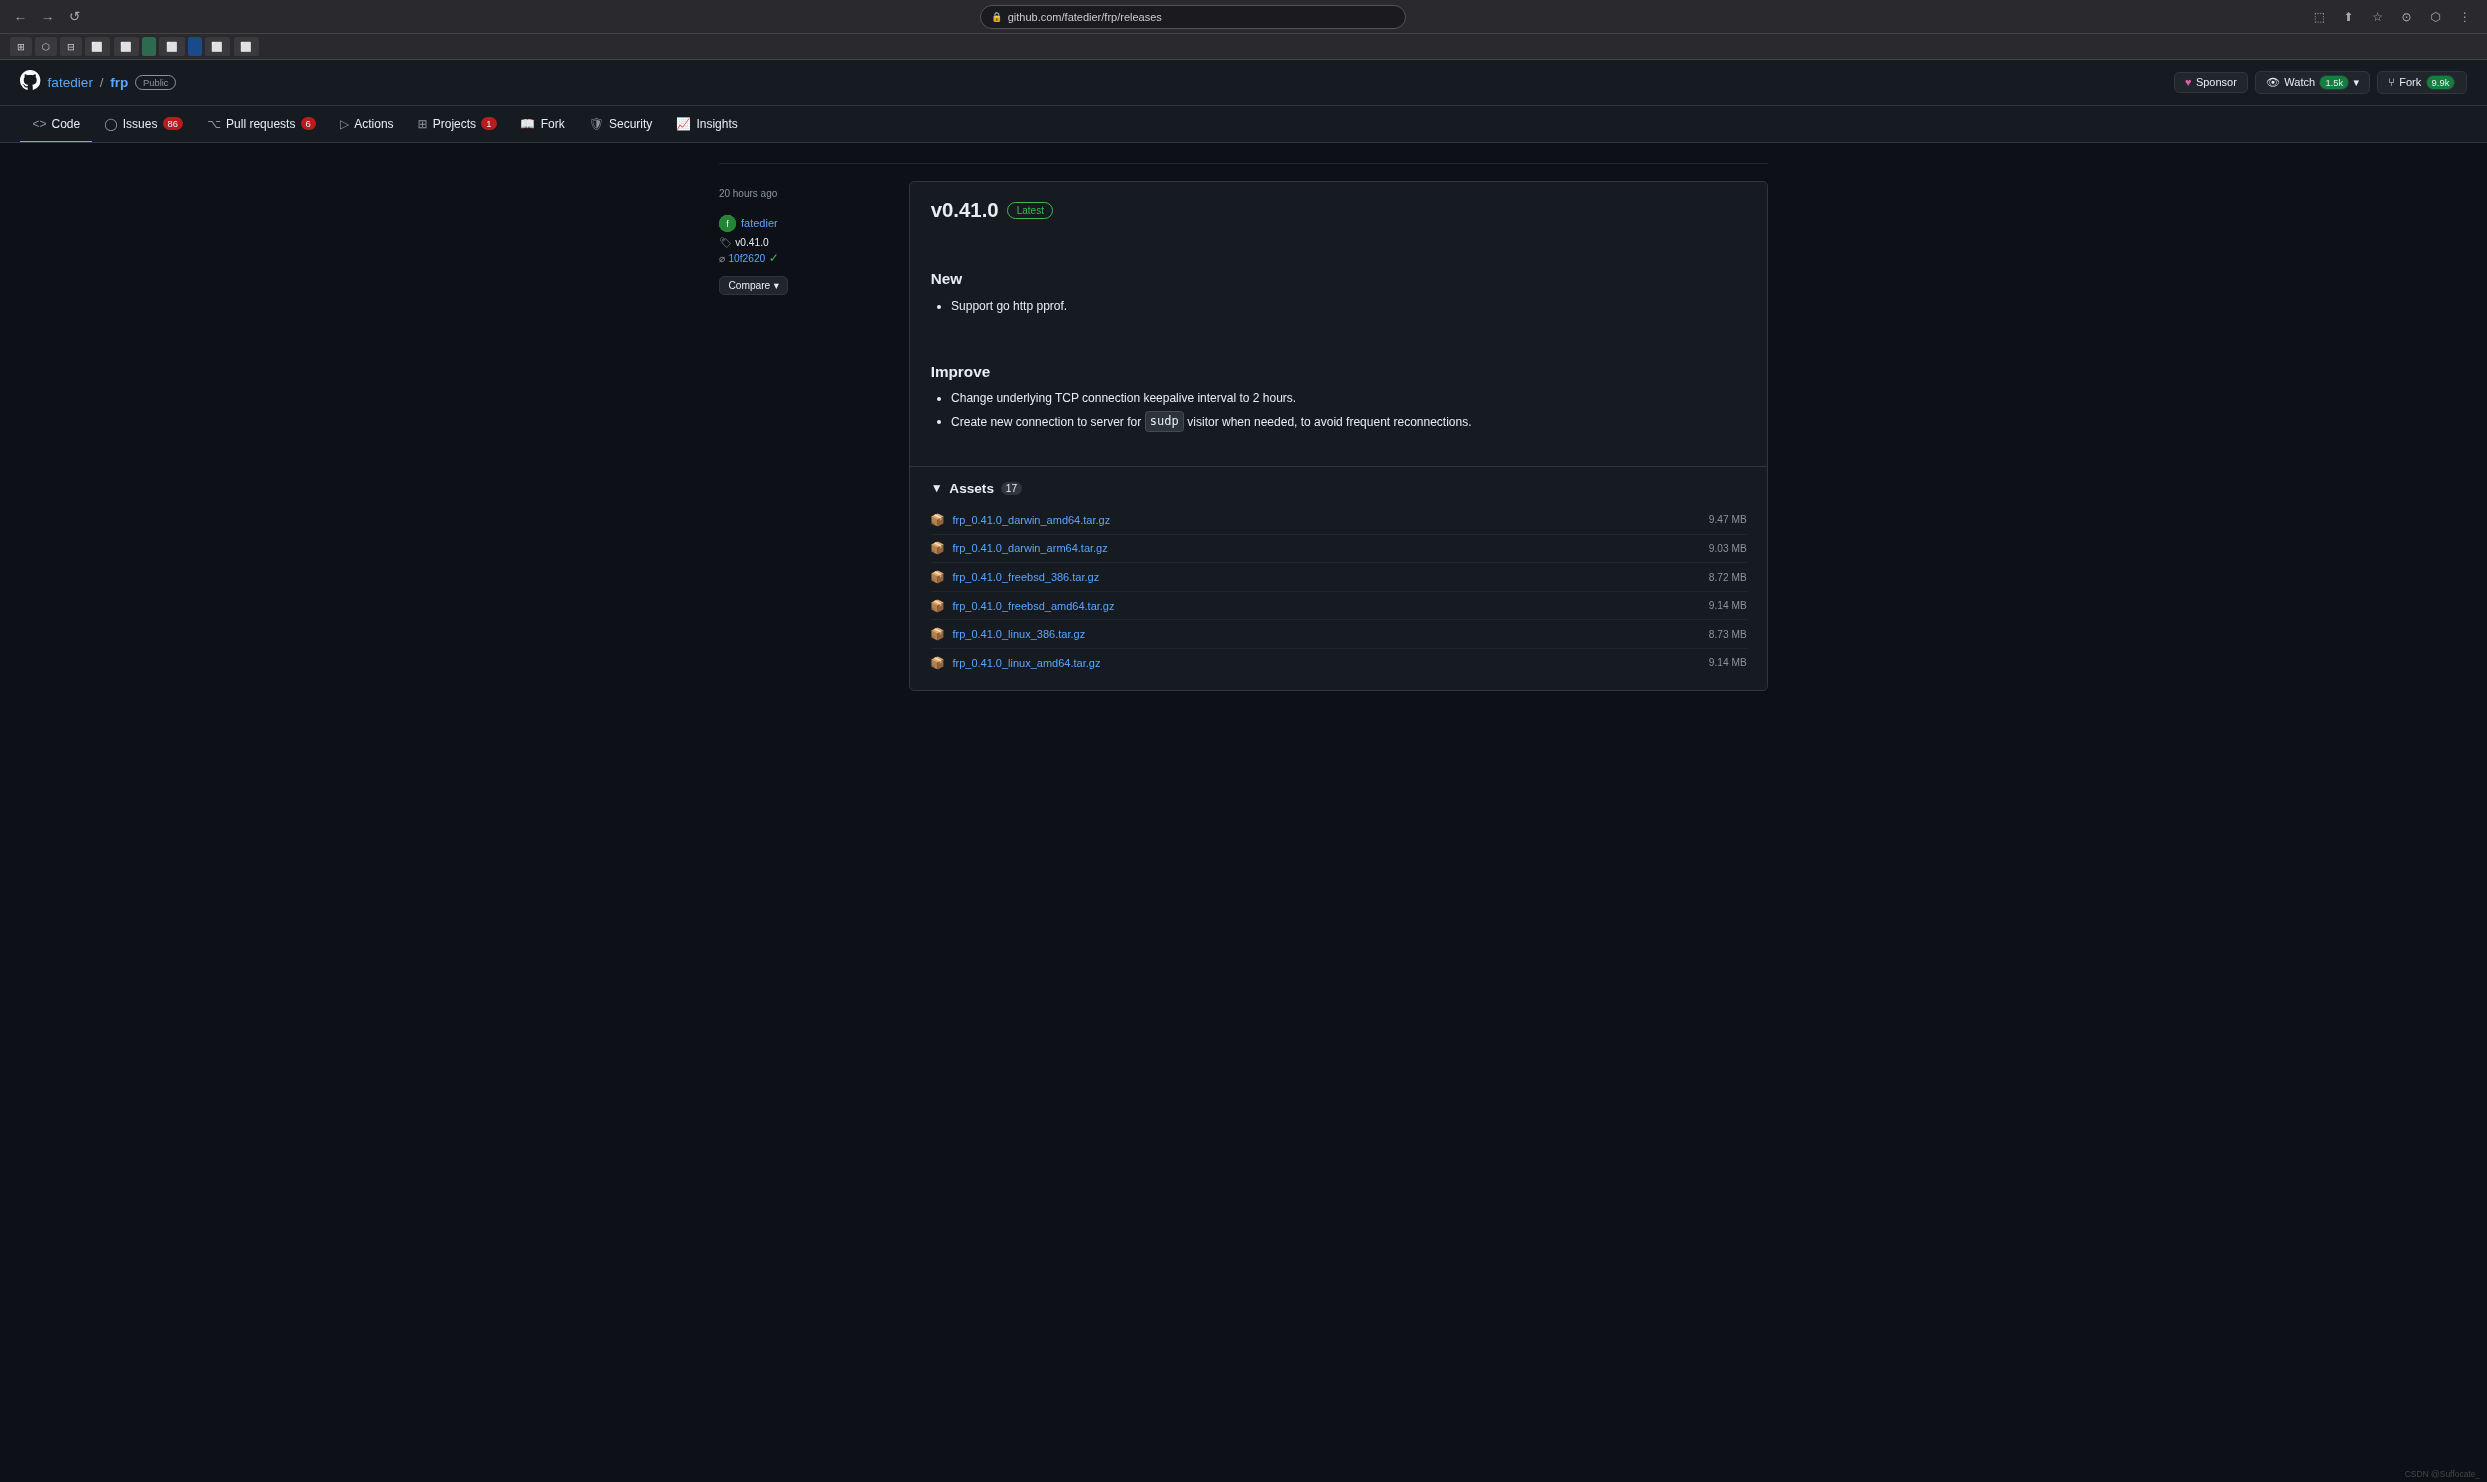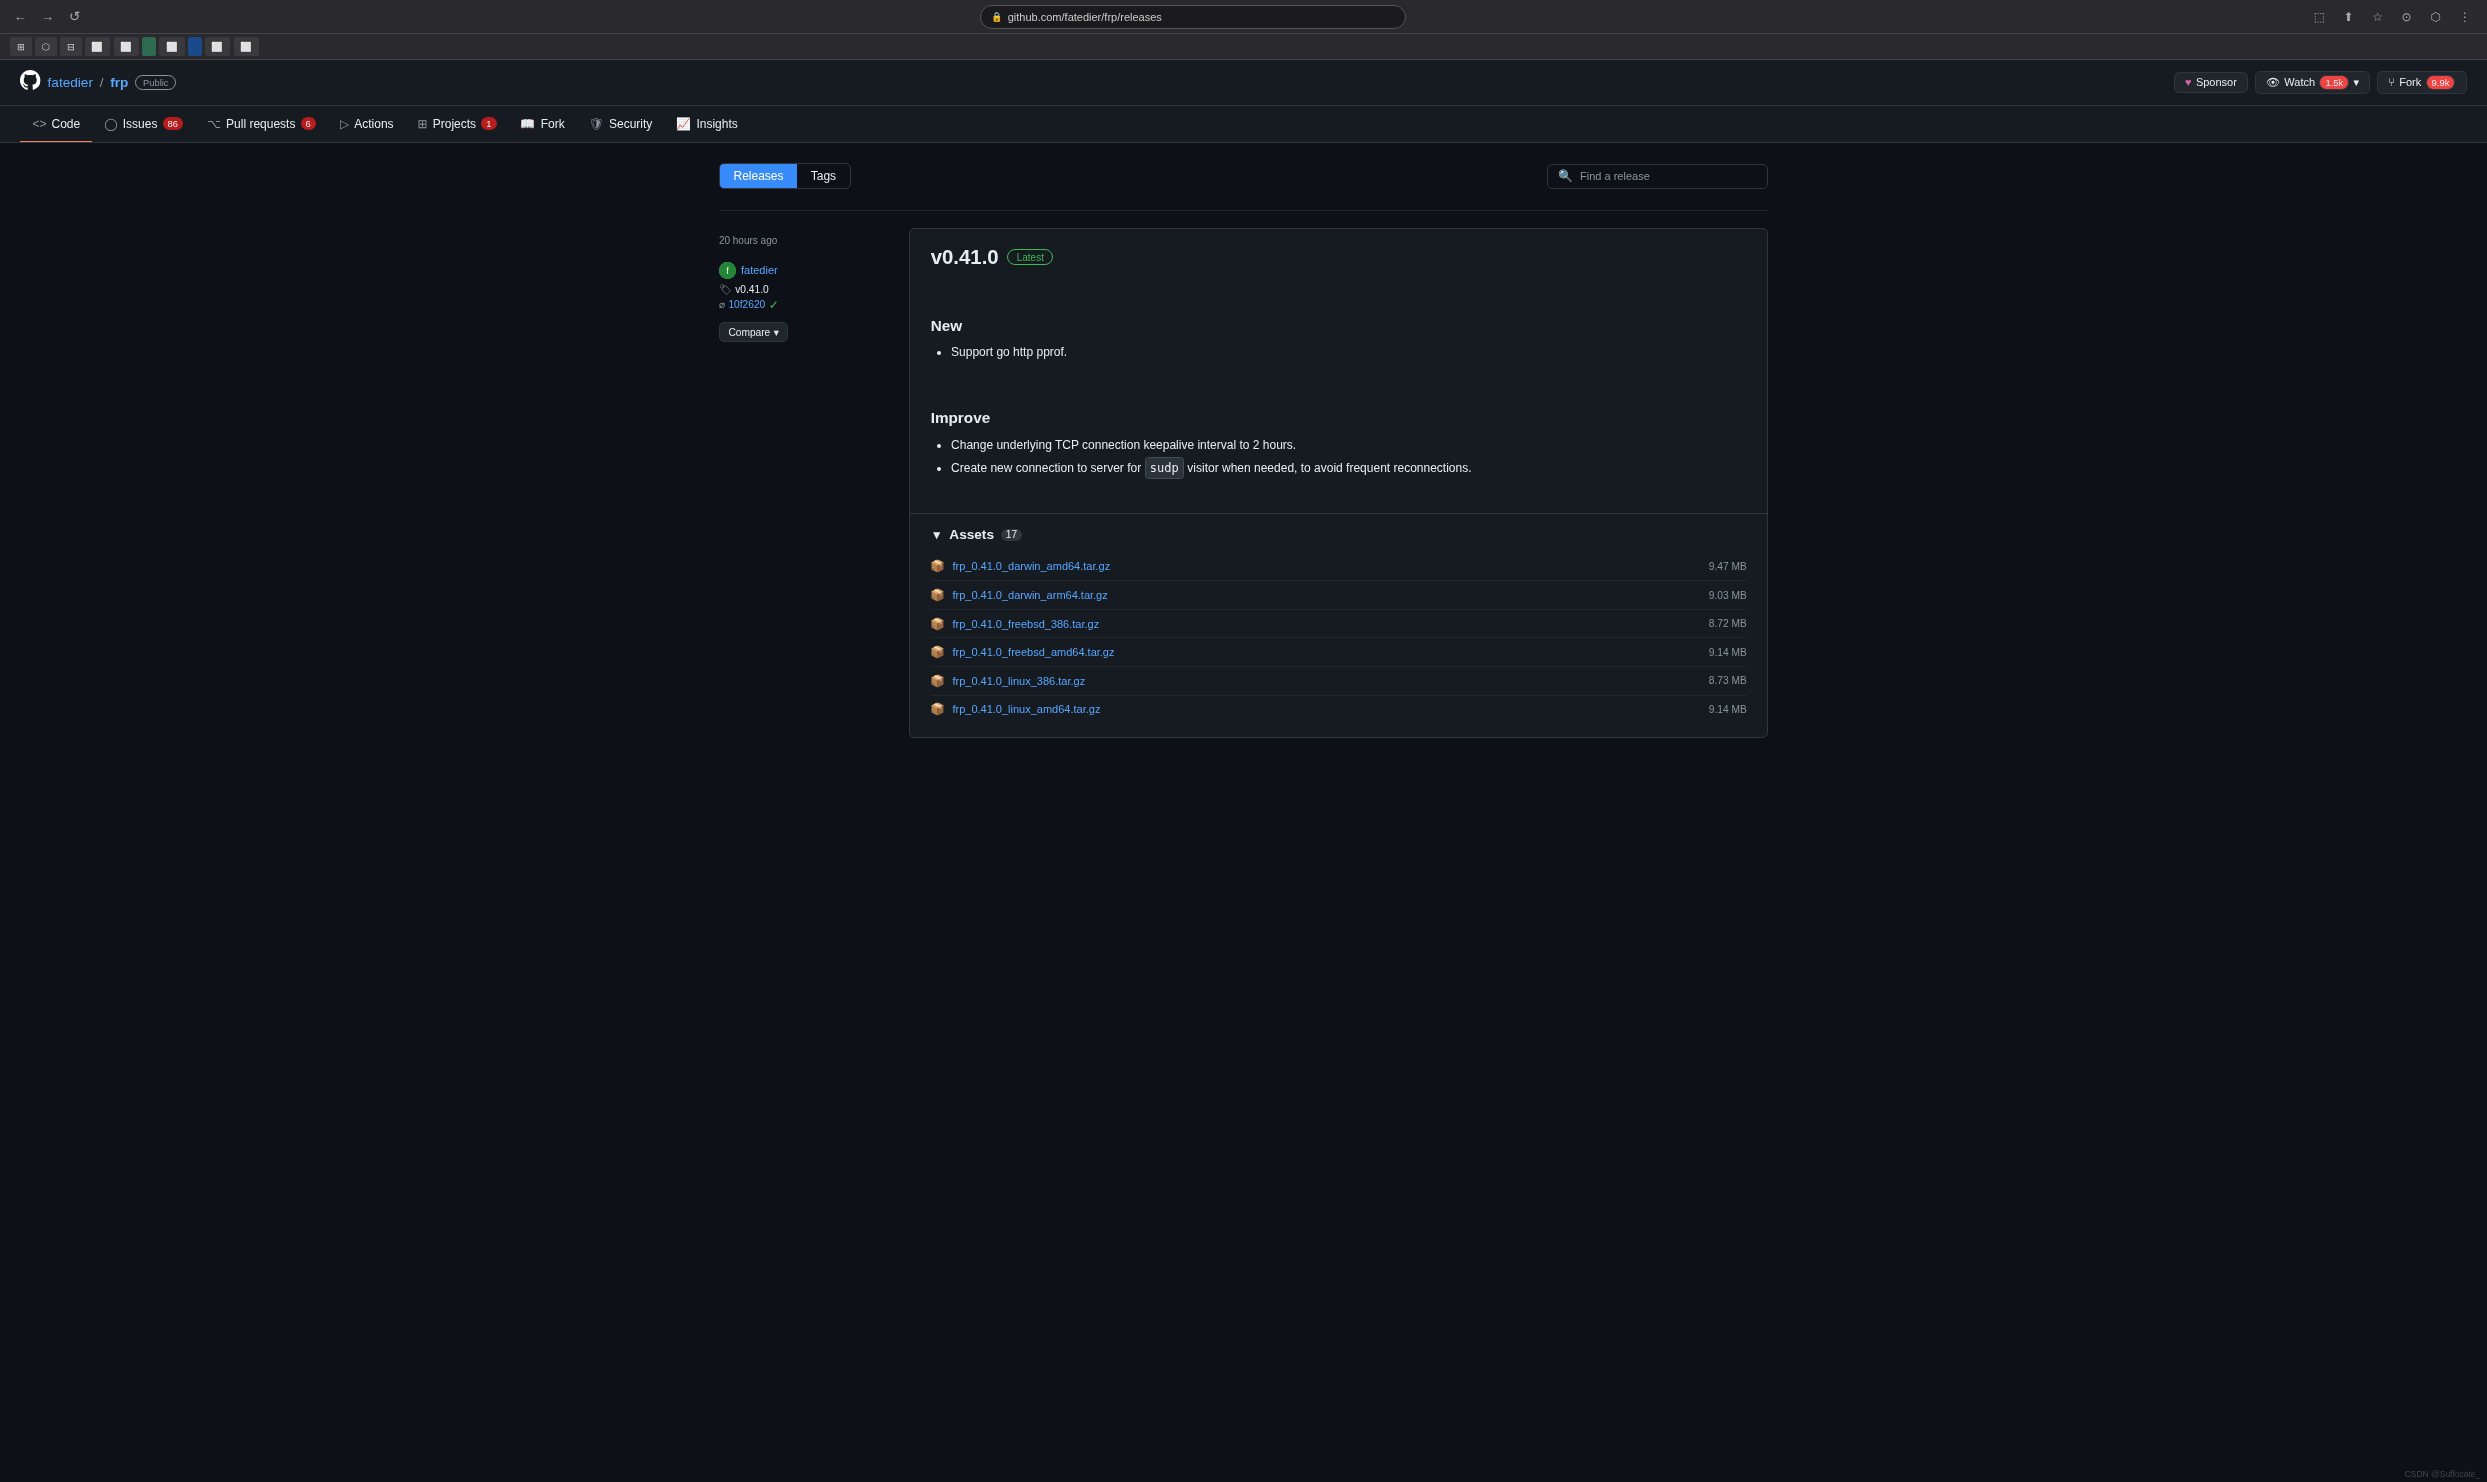--- a/index.html
+++ b/index.html
@@ -126,21 +126,21 @@
       background: #21262d;
       border: 0.9px solid #30363d;
       border-radius: 5.1px;
       padding: 3.4px 10.2px;
       color: #e6edf3;
       font-size: 11px;
       cursor: pointer;
     }
     .gh-btn-sponsor { color: #db61a2; }
     .gh-btn-count {
-      background: #ef4444;
+      background: #15803d;
       border: 0.9px solid #30363d;
       border-radius: 8.5px;
       padding: 0.9px 5.1px;
       font-size: 9.4px;
       color: #e6edf3;
     }
 
     
     .gh-nav {
       background: #161b22;
@@ -505,30 +505,20 @@
     <span>Security</span>
   </a>
   <a class="gh-nav-item" href="#">
     <span class="gh-nav-icon">📈</span>
     <span>Insights</span>
   </a>
 </div>
 
 <div class="gh-main">
 
-  <div class="releases-header">
-    <div class="tab-group">
-      <button class="tab-btn active">Releases</button>
-      <button class="tab-btn">Tags</button>
-    </div>
-    <div class="find-release-input">
-      <span style="color:#8b949e;">🔍</span>
-      <input type="text" placeholder="Find a release" style="">
-    </div>
-  </div>
 
   <div style="border-top: 0.9px solid #21262d; margin-bottom: 17px;"></div>
 
   <div class="release-layout">
 
     <div class="release-sidebar">
       <div class="release-sidebar-time">20 hours ago</div>
       <div class="release-sidebar-author">
         <div class="avatar">
           <svg width="17" height="17" viewBox="0 0 20 20" fill="none" style="font-size:10px">

